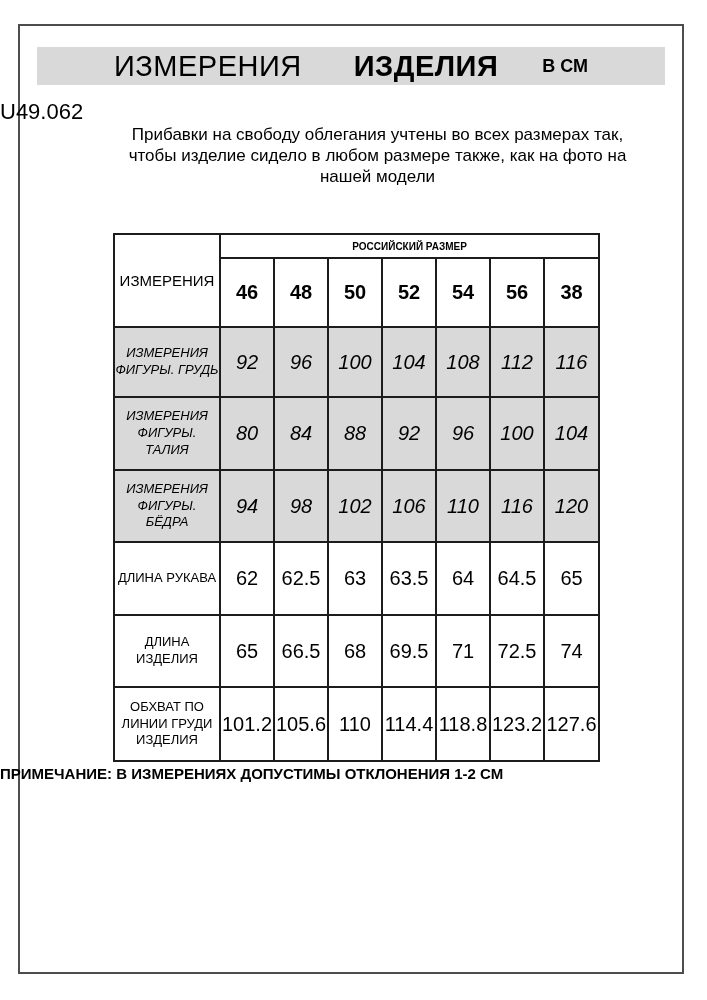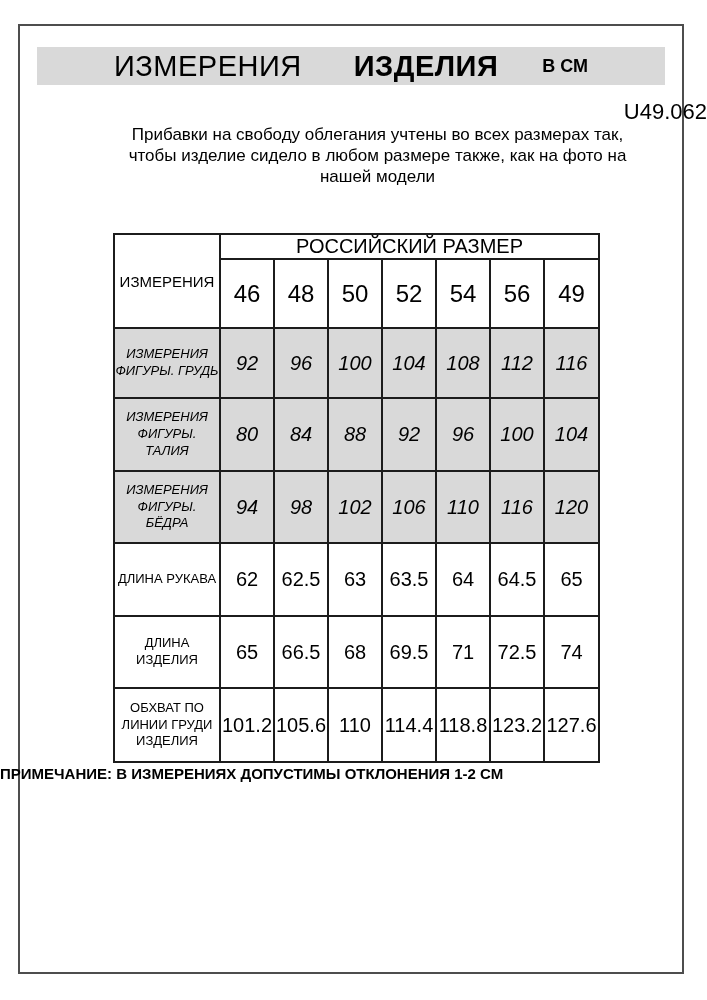--- a/index.html
+++ b/index.html
@@ -49,21 +49,21 @@
     font-size: 18px;
     font-weight: bold;
     margin-left: 44px;
     white-space: nowrap;
   }
   .article-code {
     position: absolute;
     left: 0;
     top: 99px;
     width: 707px;
-    text-align: right;
+    text-align: left;
     font-size: 22px;
   }
   .description {
     position: absolute;
     left: 0;
     top: 124px;
     width: 707px;
     text-align: center;
     font-size: 17px;
     line-height: 21px;
@@ -86,27 +86,27 @@
     text-align: center;
     vertical-align: middle;
     padding: 0;
     overflow: hidden;
   }
   th.corner-cell {
     font-size: 15px;
     font-weight: normal;
   }
   th.group-header {
+    font-size: 10px;
+    font-weight: bold;
+    height: 22px;
+  }
+  tr.sizes-row th {
     font-size: 20px;
-    font-weight: normal;
-    height: 22px;
-  }
-  tr.sizes-row th {
-    font-size: 24px;
-    font-weight: normal;
+    font-weight: bold;
     height: 67px;
   }
   td.row-label {
     font-size: 13px;
     line-height: 1.3;
     white-space: pre-line;
     padding: 0 2px;
   }
   td.cell-value {
     font-size: 20px;
@@ -165,21 +165,21 @@
         <th class="corner-cell" rowspan="2">ИЗМЕРЕНИЯ</th>
         <th class="group-header" colspan="7">РОССИЙСКИЙ РАЗМЕР</th>
       </tr>
       <tr class="sizes-row">
         <th>46</th>
         <th>48</th>
         <th>50</th>
         <th>52</th>
         <th>54</th>
         <th>56</th>
-        <th>49</th>
+        <th>38</th>
       </tr>
     </thead>
     <tbody>
       <tr class="r1 shaded">
         <td class="row-label">ИЗМЕРЕНИЯ
 ФИГУРЫ. ГРУДЬ</td>
         <td class="cell-value">92</td>
         <td class="cell-value">96</td>
         <td class="cell-value">100</td>
         <td class="cell-value">104</td>

